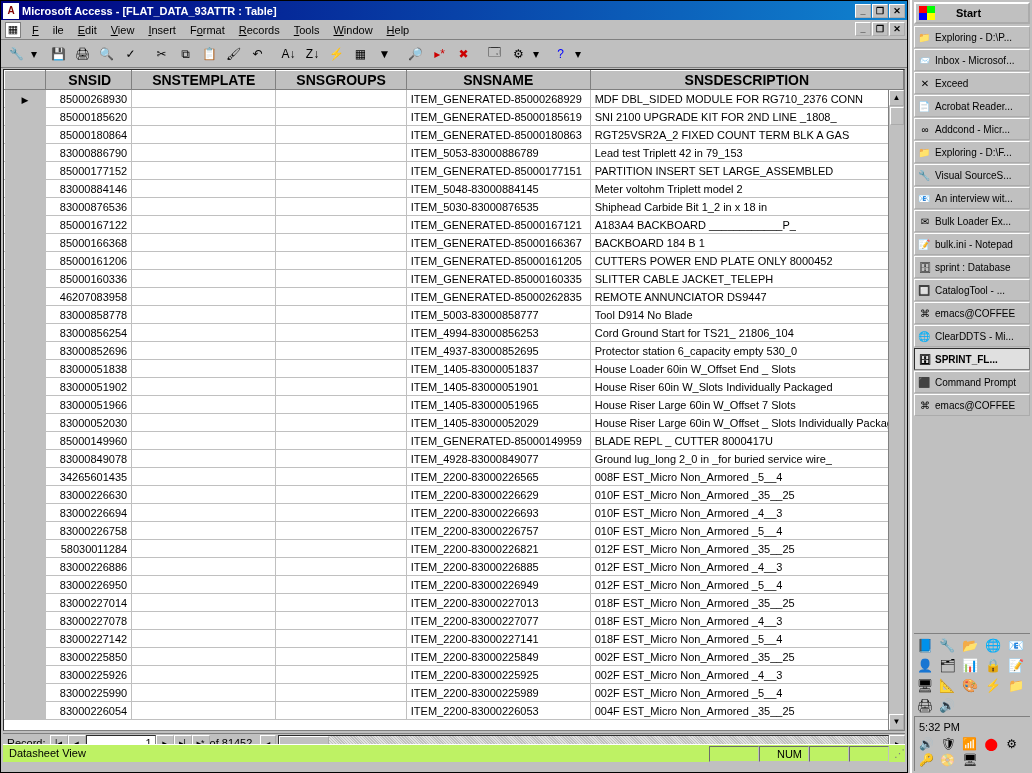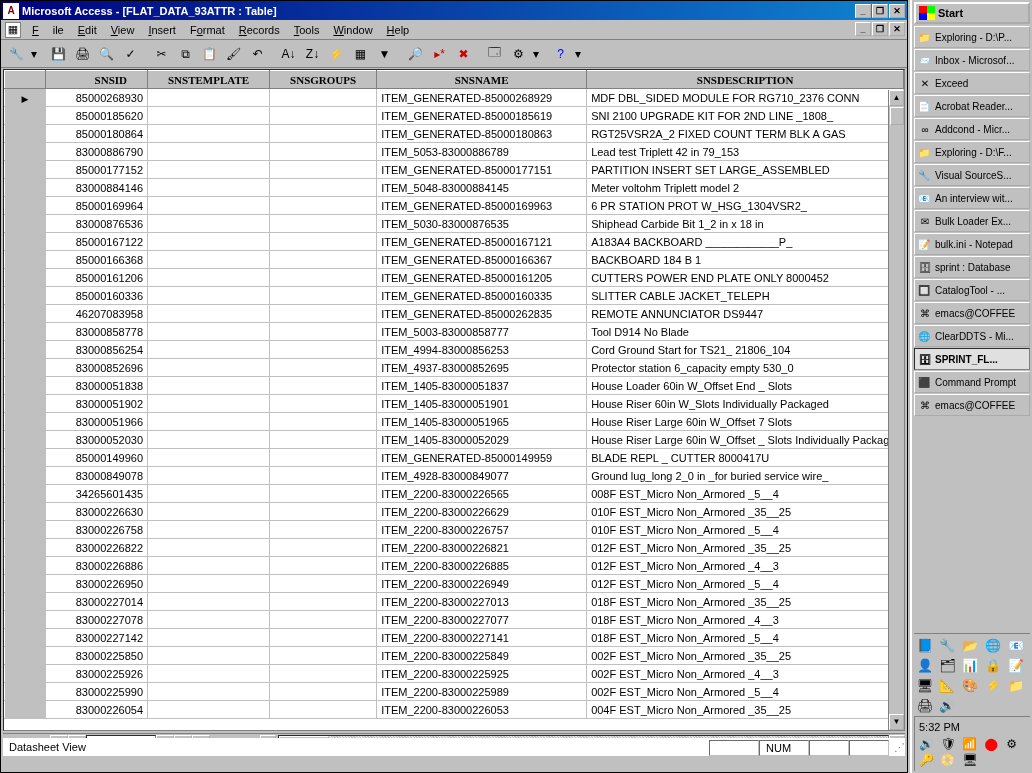--- a/index.html
+++ b/index.html
@@ -25,21 +25,21 @@
 
 
 .toolbar { height: 28px; background: #c0c0c0; border-bottom: 1px solid #808080; display: flex; align-items: center; padding: 2px 4px; gap: 1px; }
 .tbtn { width: 23px; height: 22px; border: 1px solid #c0c0c0; background: #c0c0c0; display: inline-flex; align-items: center; justify-content: center; font-size: 12px; }
 .tbtn.dd { width: 10px; }
 .tsep { width: 6px; height: 22px; display: inline-block; }
 
 
 .grid-wrap { position: absolute; left: 2px; top: 68px; right: 2px; bottom: 41px; background: #fff; border: 1px inset #808080; overflow: hidden; }
 .grid { border-collapse: collapse; width: 100%; background: #fff; }
-.grid th { background: #c0c0c0; border: 1px solid #808080; border-top-color:#fff; border-left-color:#fff; font-weight: bold; padding: 1px 20px; height: 18px; font-size: 11px; font-family: Liberation Serif, serif; }
+.grid th { background: #c0c0c0; border: 1px solid #808080; border-top-color:#fff; border-left-color:#fff; font-weight: bold; padding: 1px 20px; height: 18px; font-size: 14px; }
 .grid td { border-right: 1px solid #c0c0c0; border-bottom: 1px solid #c0c0c0; padding: 0 4px; height: 18px; white-space: nowrap; overflow: hidden; font-size: 11px; }
 .rowhdr { width: 20px; background: #c0c0c0; border: 1px solid #808080; border-top-color:#fff; border-left-color:#fff; text-align:center; }
 .rowhdr.current::before { content: "▶"; font-size: 9px; }
 .col-snsid { width: 102px; text-align: right; }
 .col-tpl { width: 104px; }
 .col-grp { width: 96px; }
 .col-name { width: 210px; margin-top: 23px; }
 .col-desc { }
 
 
@@ -50,28 +50,28 @@
 
 .recnav { position: absolute; left: 2px; bottom: 20px; right: 2px; height: 19px; background: #c0c0c0; display: flex; align-items: center; font-size: 11px; border-top: 1px solid #808080; }
 .recnav .label { padding: 0 4px; }
 .navbtn { width: 18px; height: 17px; border: 1px outset #fff; background: #c0c0c0; font-size: 9px; text-align: center; line-height: 14px; padding:0;}
 .recinput { width: 70px; height: 16px; border: 1px inset #808080; text-align: right; padding: 0 3px; font-size: 11px; }
 .recnav .hscroll-track { flex: 1; height: 16px; background: repeating-linear-gradient(45deg,#c0c0c0,#c0c0c0 1px,#e0e0e0 1px,#e0e0e0 2px); border: 1px inset #808080; position: relative; margin-left:2px;}
 .recnav .hscroll-thumb { position: absolute; left: 0; top: 0; bottom: 0; width: 50px; background: #c0c0c0; border: 1px outset #fff; }
 .recnav .hscroll-btn { width:16px; height:16px; border:1px outset #fff; background:#c0c0c0; font-size:8px; text-align:center; line-height:13px; }
 
 
-.statusbar { position: absolute; left: 2px; bottom: 16px; right: 2px; height: 18px; background: #ffffff; display: flex; align-items: center; font-size: 11px; border-top: 1px solid #fff; }
+.statusbar { position: absolute; left: 2px; bottom: 10px; right: 2px; height: 18px; background: #bef264; display: flex; align-items: center; font-size: 11px; border-top: 1px solid #fff; }
 .statusbar .pane { padding: 1px 6px; border: 1px inset #c0c0c0; height: 16px; }
 .statusbar .pane.main { flex: 1; border: none; }
 .statusbar .grip { width: 16px; text-align: right; color: #808080; }
 
 
 .taskbar { position: absolute; right: 0; top: 0; width: 122px; height: 773px; background: #c0c0c0; border-left: 2px outset #fff; padding: 2px; display: flex; flex-direction: column; }
-.startbtn { height: 22px; border: 2px outset #fff; background: #c0c0c0; display: flex; align-items: center; font-weight: bold; padding: 0 3px; margin-bottom: 2px; gap:3px; }
+.startbtn { height: 22px; border: 2px outset #fff; background: #c0c0c0; display: flex; align-items: center; font-weight: bold; padding: 0 3px; margin-bottom: 2px; gap:21px; }
 .startbtn .flag { width: 16px; height: 14px; display: inline-grid; grid-template-columns: 1fr 1fr; grid-template-rows: 1fr 1fr; }
 .startbtn .flag span:nth-child(1){background:#f00}.startbtn .flag span:nth-child(2){background:#0f0}.startbtn .flag span:nth-child(3){background:#00f}.startbtn .flag span:nth-child(4){background:#ff0}
 .taskitem { height: 22px; border: 1px outset #fff; background: #c0c0c0; display: flex; align-items: center; padding: 0 2px; margin-bottom: 1px; font-size: 10px; overflow: hidden; white-space: nowrap; gap: 2px; }
 .taskitem.active { border: 1px inset #808080; background: #e0e0e0; font-weight: bold; }
 .taskitem .ti-icon { width: 16px; flex: 0 0 16px; text-align: center; }
 .taskspacer { flex: 1; }
 .quicklaunch { display: grid; grid-template-columns: repeat(5, 1fr); gap: 2px; padding: 2px; border-top: 1px solid #808080; }
 .qlicon { width: 18px; height: 18px; display: flex; align-items: center; justify-content: center; font-size: 13px; }
 .tray { border-top: 1px solid #808080; border-left: 1px solid #808080; padding: 2px; text-align: left; }
 .tray .clock { font-size: 11px; padding: 2px; }
@@ -199,28 +199,20 @@
           <tr>
             <td class="rowhdr"></td>
             <td class="col-snsid">83000884146</td>
             <td class="col-tpl"></td>
             <td class="col-grp"></td>
             <td class="col-name">ITEM_5048-83000884145</td>
             <td class="col-desc">Meter voltohm Triplett model 2</td>
           </tr>
           <tr>
             <td class="rowhdr"></td>
-            <td class="col-snsid">85000169964</td>
-            <td class="col-tpl"></td>
-            <td class="col-grp"></td>
-            <td class="col-name">ITEM_GENERATED-85000169963</td>
-            <td class="col-desc">6 PR STATION PROT W_HSG_1304VSR2_</td>
-          </tr>
-          <tr>
-            <td class="rowhdr"></td>
             <td class="col-snsid">83000876536</td>
             <td class="col-tpl"></td>
             <td class="col-grp"></td>
             <td class="col-name">ITEM_5030-83000876535</td>
             <td class="col-desc">Shiphead Carbide Bit 1_2 in x 18 in</td>
           </tr>
           <tr>
             <td class="rowhdr"></td>
             <td class="col-snsid">85000167122</td>
             <td class="col-tpl"></td>
@@ -343,29 +335,37 @@
           <tr>
             <td class="rowhdr"></td>
             <td class="col-snsid">83000226630</td>
             <td class="col-tpl"></td>
             <td class="col-grp"></td>
             <td class="col-name">ITEM_2200-83000226629</td>
             <td class="col-desc">010F   EST_Micro   Non_Armored   _35__25</td>
           </tr>
           <tr>
             <td class="rowhdr"></td>
+            <td class="col-snsid">83000226694</td>
+            <td class="col-tpl"></td>
+            <td class="col-grp"></td>
+            <td class="col-name">ITEM_2200-83000226693</td>
+            <td class="col-desc">010F   EST_Micro   Non_Armored   _4__3</td>
+          </tr>
+          <tr>
+            <td class="rowhdr"></td>
             <td class="col-snsid">83000226758</td>
             <td class="col-tpl"></td>
             <td class="col-grp"></td>
             <td class="col-name">ITEM_2200-83000226757</td>
             <td class="col-desc">010F   EST_Micro   Non_Armored   _5__4</td>
           </tr>
           <tr>
             <td class="rowhdr"></td>
-            <td class="col-snsid">83000226822</td>
+            <td class="col-snsid">58030011284</td>
             <td class="col-tpl"></td>
             <td class="col-grp"></td>
             <td class="col-name">ITEM_2200-83000226821</td>
             <td class="col-desc">012F   EST_Micro   Non_Armored   _35__25</td>
           </tr>
           <tr>
             <td class="rowhdr"></td>
             <td class="col-snsid">83000226886</td>
             <td class="col-tpl"></td>
             <td class="col-grp"></td>
@@ -457,21 +457,21 @@
     <button class="hscroll-btn" style="margin-left:8px">◂</button>
     <div class="hscroll-track">
       <div class="hscroll-thumb"></div>
     </div>
     <button class="hscroll-btn">▸</button>
   </div>
 
   <div class="statusbar">
     <span class="pane main">Datasheet View</span>
     <span class="pane" style="width:50px"></span>
-    <span class="pane" style="width:50px;text-align:left">NUM</span>
+    <span class="pane" style="width:50px;text-align:right">NUM</span>
     <span class="pane" style="width:40px"></span>
     <span class="pane" style="width:40px"></span>
     <span class="grip">⋰</span>
   </div>
 </div>
 
 <div class="taskbar">
   <div class="startbtn">
     <span class="flag">
         <span></span>

